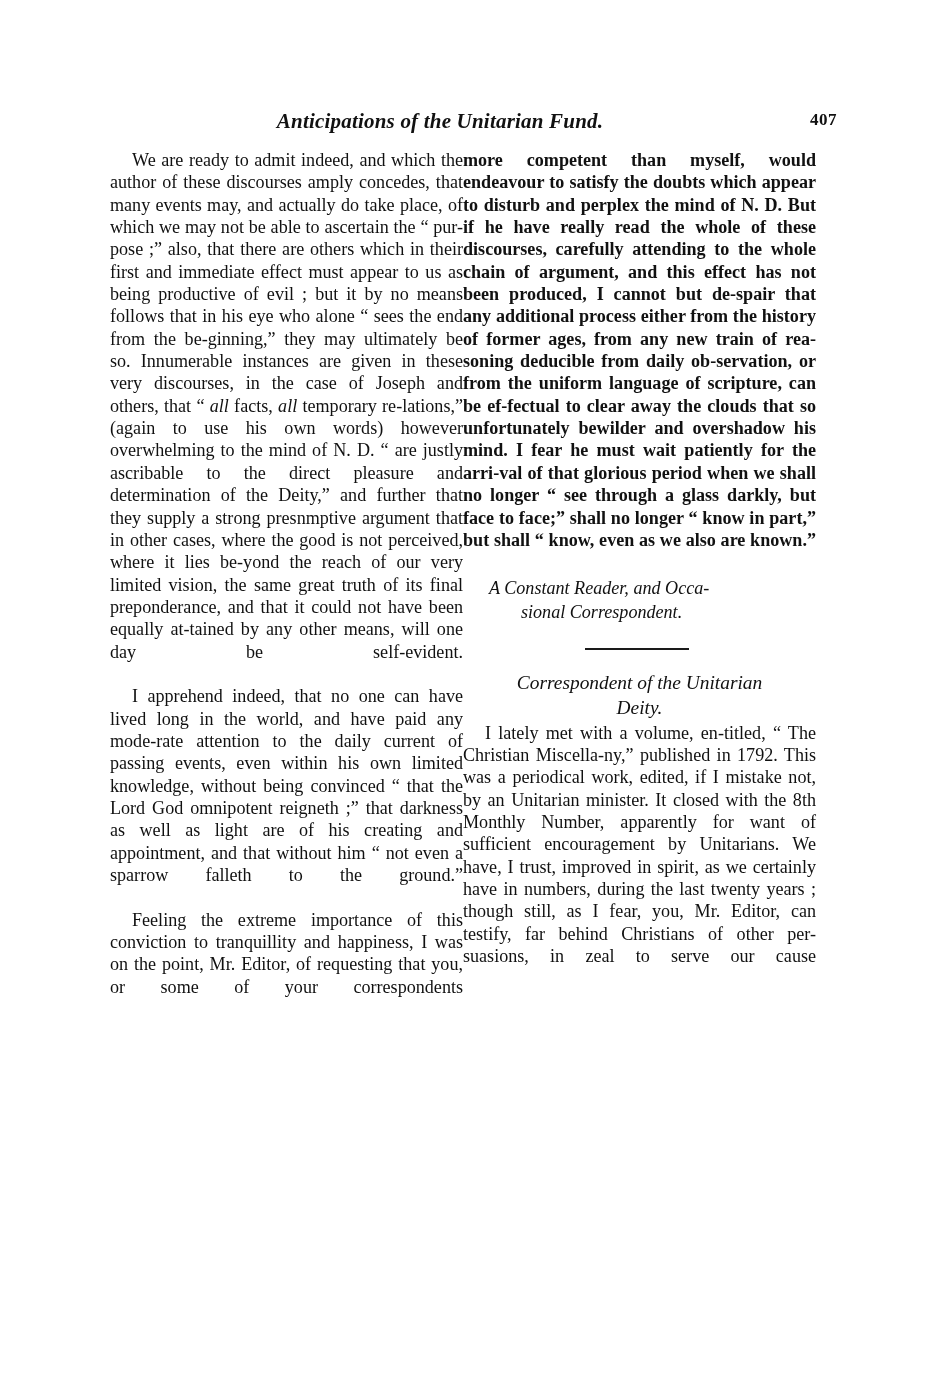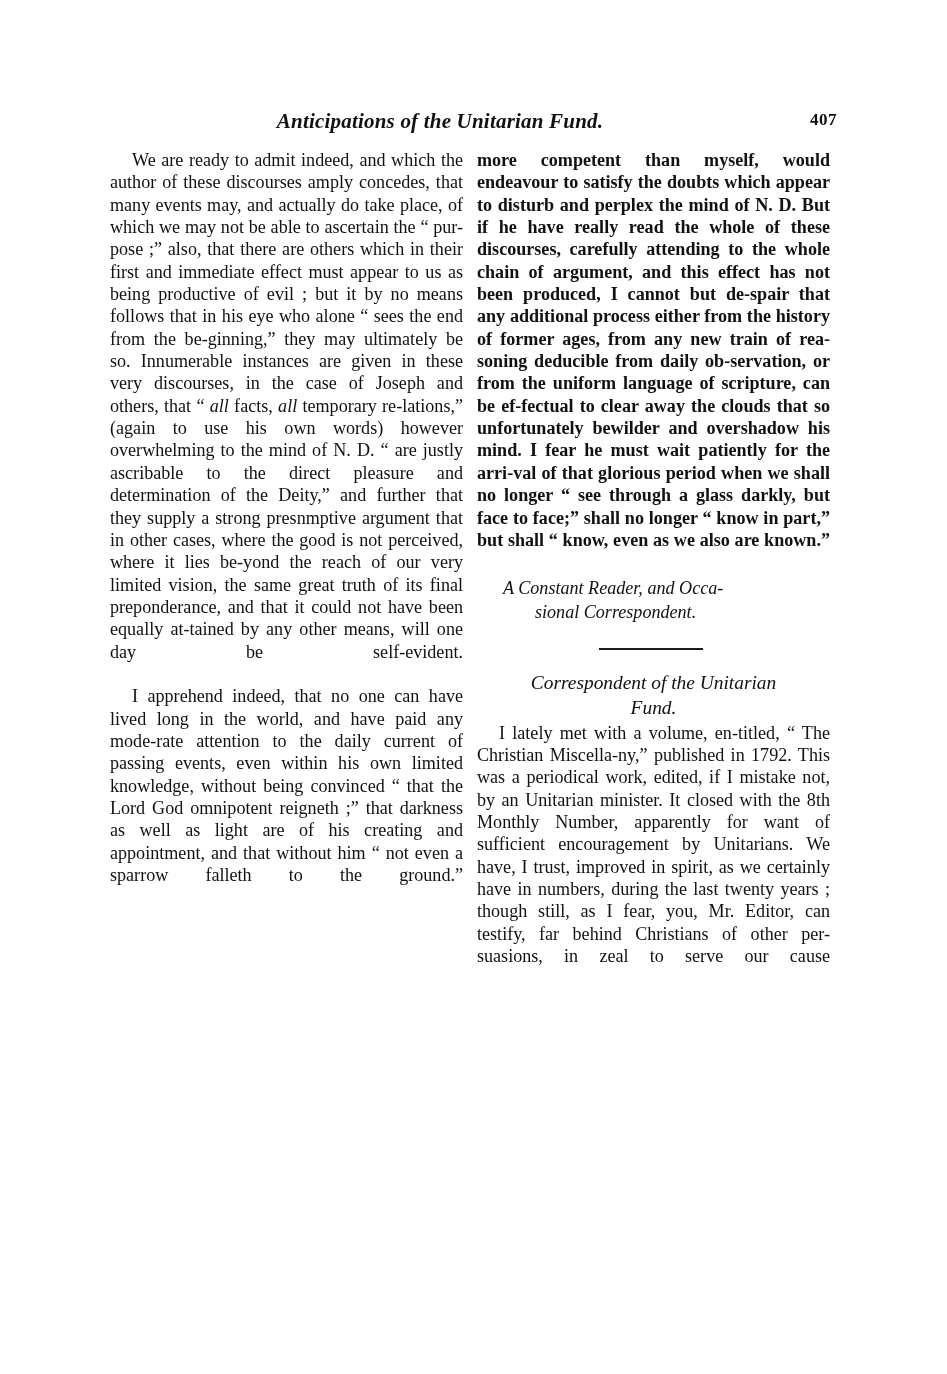--- a/index.html
+++ b/index.html
@@ -55,21 +55,20 @@
     letter-spacing: 0.5px;
   }
 
   
   .columns {
     position: absolute;
     left: 110px;
     top: 143px;
     width: 727px;
     display: flex;
-    gap: 14px;
   }
   .col {
     width: 353px;
     font-size: 18.1px;
     line-height: 22.35px;
     text-align: justify;
     text-justify: inter-word;
     -webkit-hyphens: none;
     hyphens: none;
   }
@@ -161,37 +160,38 @@
   <div class="running-head">
     <div class="running-head-title">Anticipations of the Unitarian Fund.</div>
     <div class="running-head-folio">407</div>
   </div>
 
   <div class="columns">
 
     <div class="col">
       <p>We are ready to admit indeed, and which the author of these discourses amply concedes, that many events may, and actually do take place, of which we may not be able to ascertain the “ pur-pose ;” also, that there are others which in their first and immediate effect must appear to us as being productive of evil ; but it by no means follows that in his eye who alone “ sees the end from the be-ginning,” they may ultimately be so. Innumerable instances are given in these very discourses, in the case of Joseph and others, that “ <em>all</em> facts, <em>all</em> temporary re-lations,” (again to use his own words) however overwhelming to the mind of N. D. “ are justly ascribable to the direct pleasure and determination of the Deity,” and further that they supply a strong presnmptive argument that in other cases, where the good is not perceived, where it lies be-yond the reach of our very limited vision, the same great truth of its final preponderance, and that it could not have been equally at-tained by any other means, will one day be self-evident.</p>
       <p>I apprehend indeed, that no one can have lived long in the world, and have paid any mode-rate attention to the daily current of passing events, even within his own limited knowledge, without being convinced “ that the Lord God omnipotent reigneth ;” that darkness as well as light are of his creating and appointment, and that without him “ not even a sparrow falleth to the ground.”</p>
+      <p>Feeling the extreme importance of this conviction to tranquillity and happiness, I was on the point, Mr. Editor, of requesting that you, or some of your correspondents</p>
     </div>
 
     <div class="col">
       <p class="cont">more competent than myself, would endeavour to satisfy the doubts which appear to disturb and perplex the mind of N. D. But if he have really read the whole of these discourses, carefully attending to the whole chain of argument, and this effect has not been produced, I cannot but de-spair that any additional process either from the history of former ages, from any new train of rea-soning deducible from daily ob-servation, or from the uniform language of scripture, can be ef-fectual to clear away the clouds that so unfortunately bewilder and overshadow his mind. I fear he must wait patiently for the arri-val of that glorious period when we shall no longer “ see through a glass darkly, but face to face;” shall no longer “ know in part,” but shall “ know, even as we also are known.”</p>
 
       <div class="signature">
         <span>A Constant Reader, and Occa-</span>
         <span class="sig-line2">sional Correspondent.</span>
       </div>
 
       <div class="rule-wrap">
         <div class="section-rule"></div>
       </div>
 
       <div class="article-title">
         <span class="t1">Correspondent of the Unitarian</span>
-        <span class="t2">Fund.</span>
+        <span class="t2">Deity.</span>
       </div>
 
 
 
       <p>I lately met with a volume, en-titled, “ The Christian Miscella-ny,” published in 1792. This was a periodical work, edited, if I mistake not, by an Unitarian minister. It closed with the 8th Monthly Number, apparently for want of sufficient encouragement by Unitarians. We have, I trust, improved in spirit, as we certainly have in numbers, during the last twenty years ; though still, as I fear, you, Mr. Editor, can testify, far behind Christians of other per-suasions, in zeal to serve our cause</p>
     </div>
 
   </div>
 </div>
 

